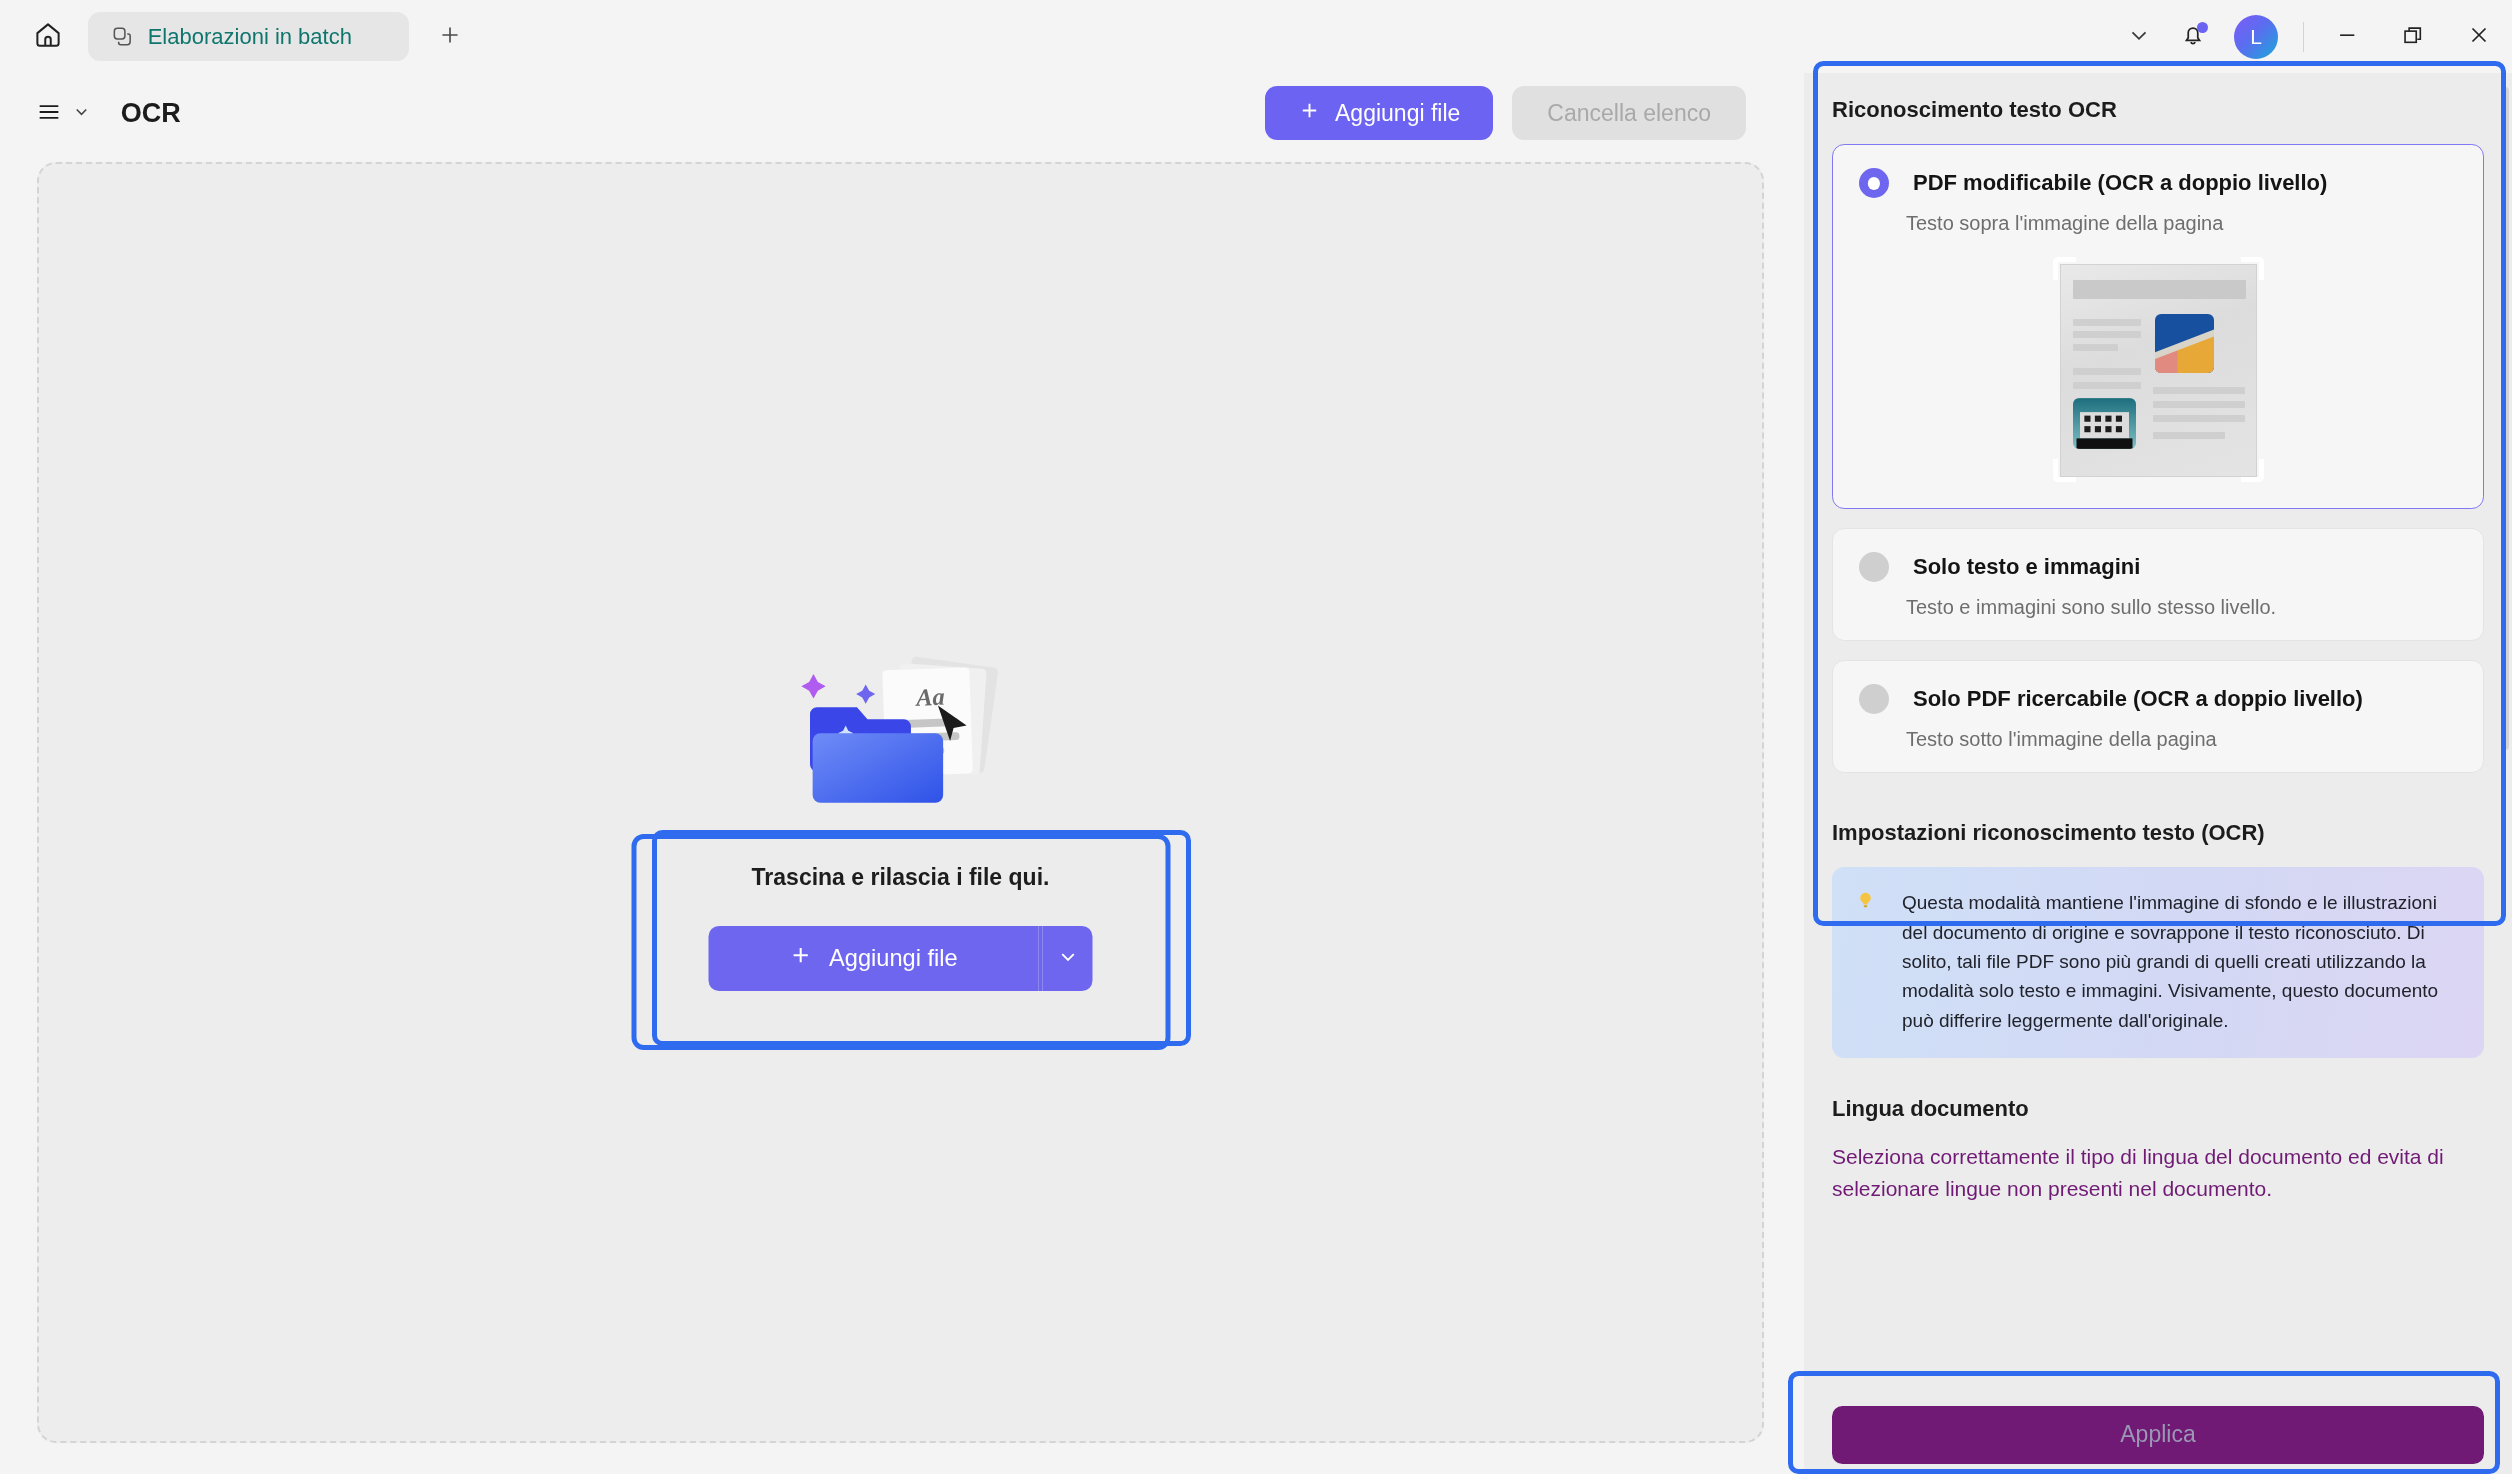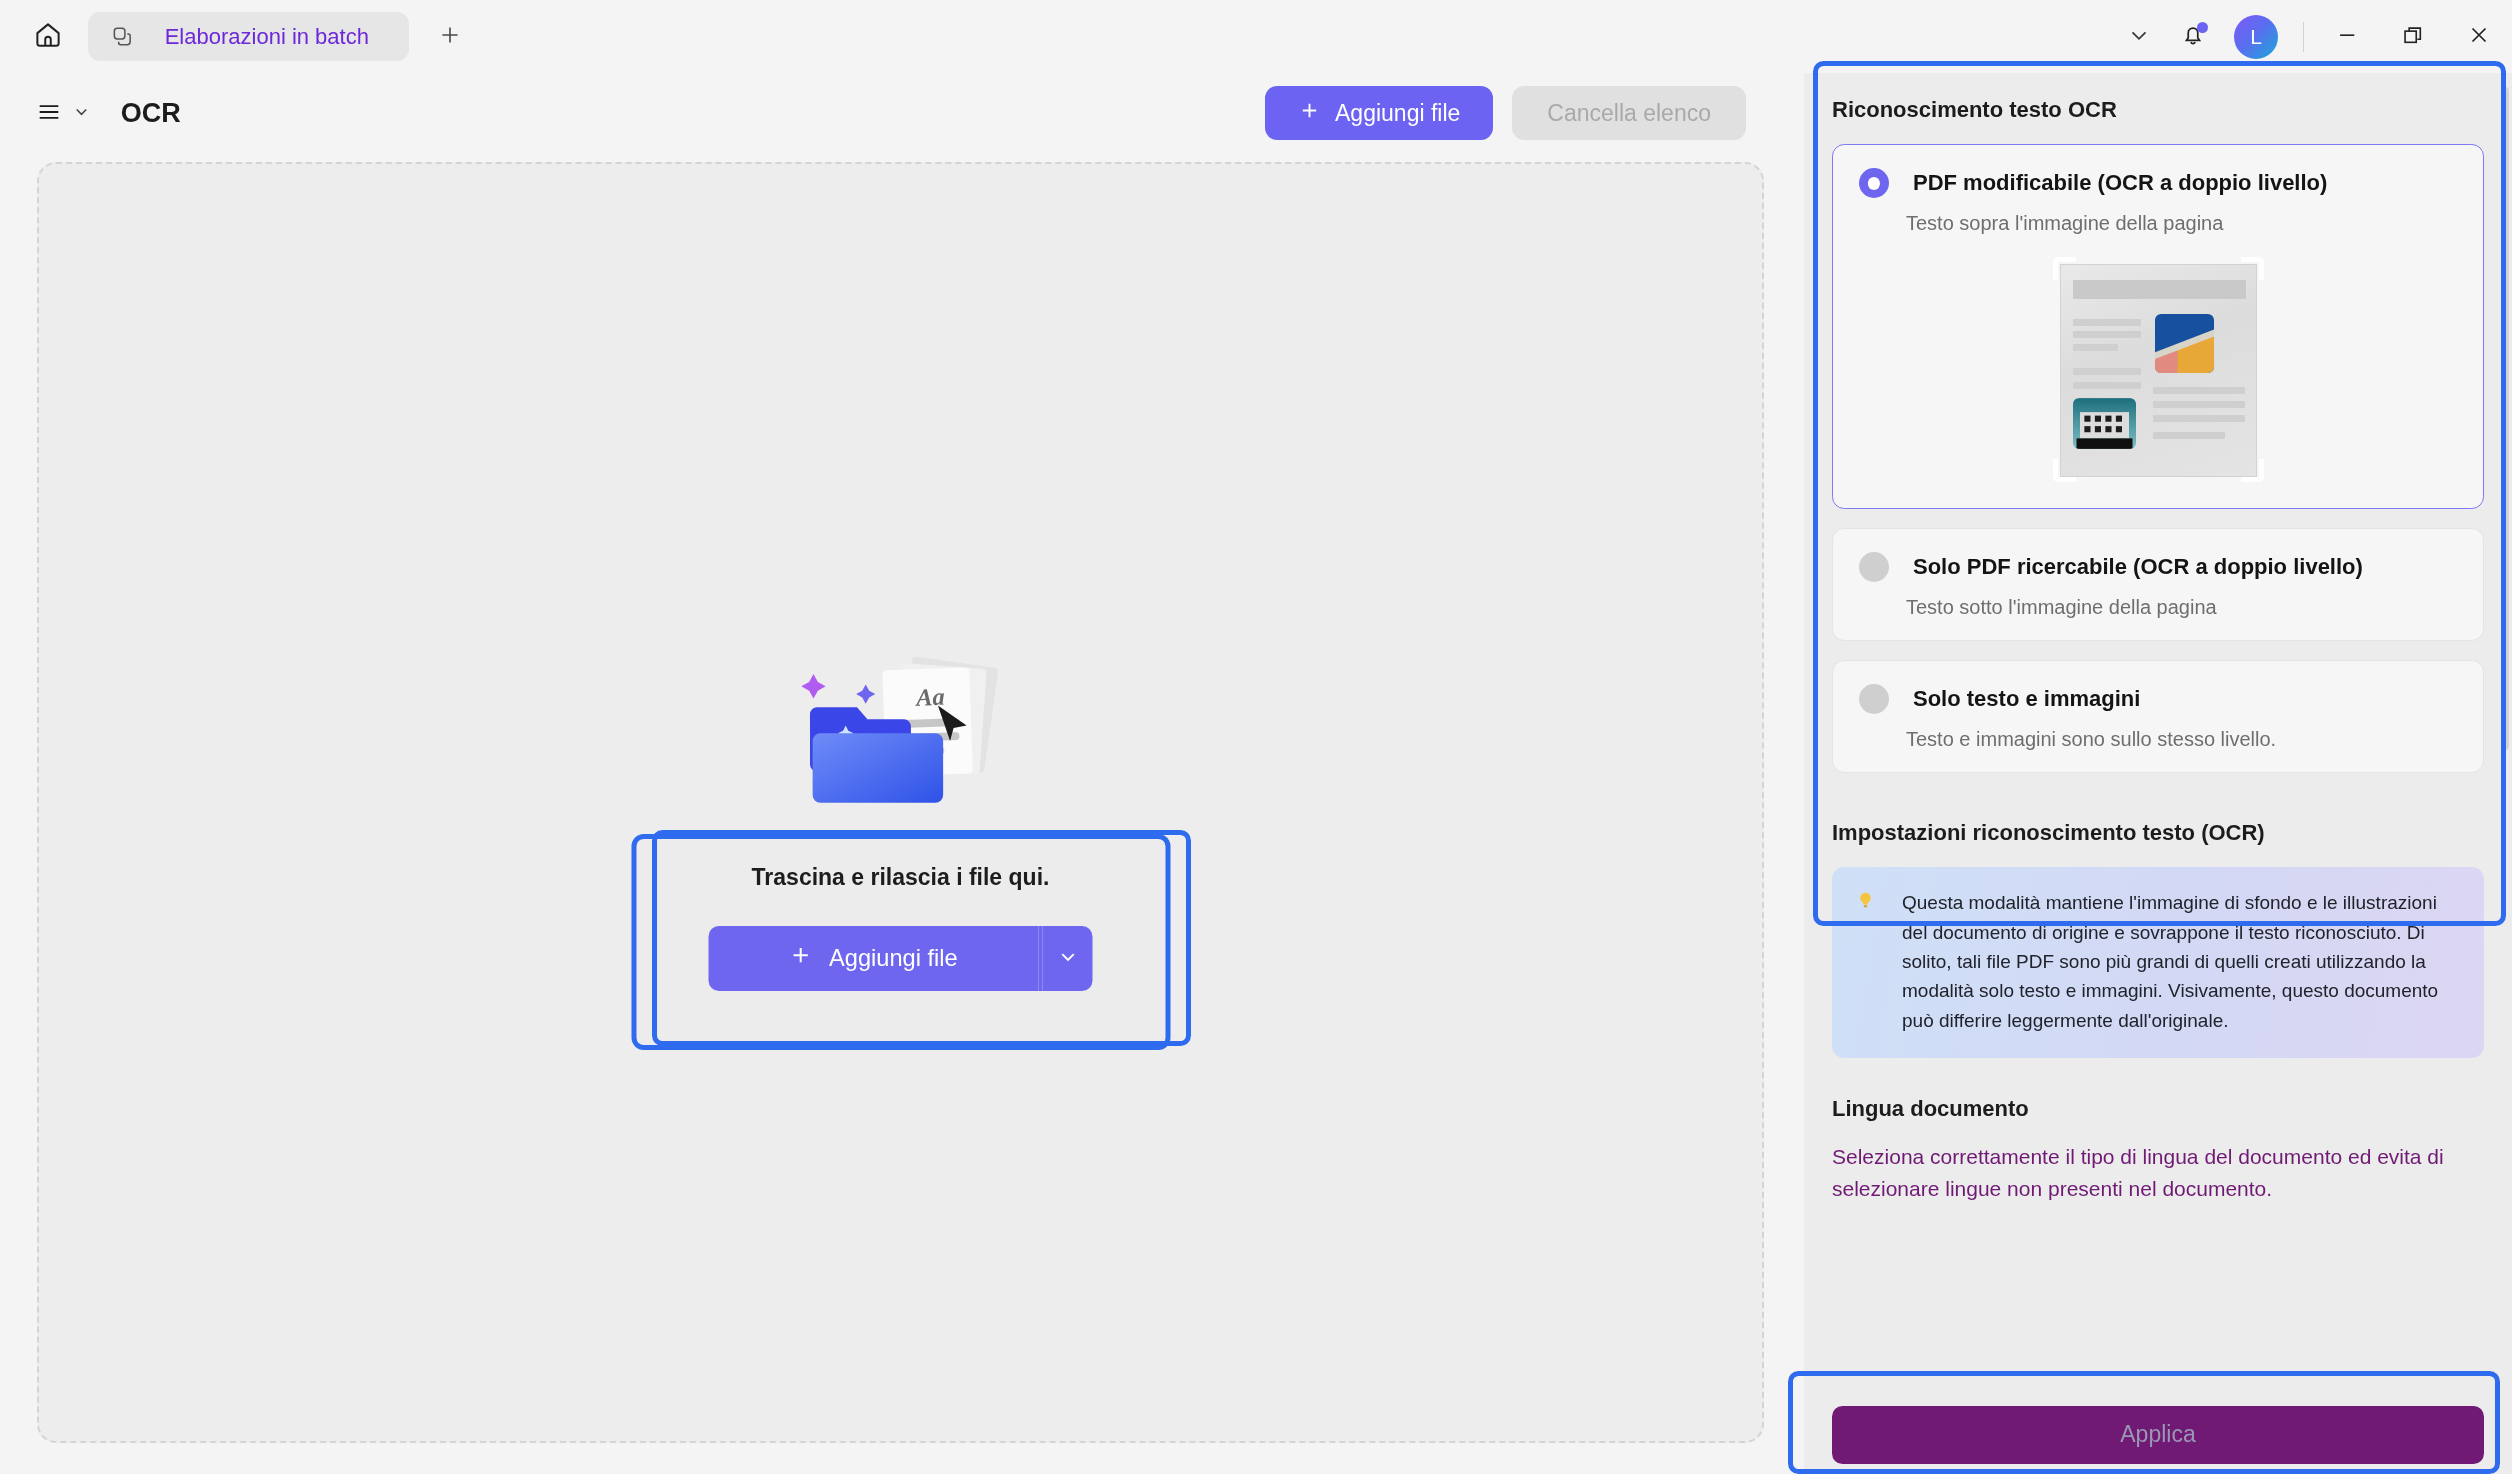--- a/index.html
+++ b/index.html
@@ -20,21 +20,21 @@
     width: 49px; height: 49px; margin-left: 23px;
     display: flex; align-items: center; justify-content: center;
     border-radius: 8.7px; cursor: pointer;
   }
   .tab {
     margin-left: 15.7px; height: 49px; min-width: 321px;
     background: #e6e6e6; border-radius: 12.2px;
     display: flex; align-items: center; padding: 0 23px; cursor: pointer;
   }
   .tab-ico { margin-right: 14px; display:flex; }
-  .tab-label { font-size: 22px; color: #6d28d9; white-space: nowrap; margin-left: 17px; }
+  .tab-label { font-size: 22px; color: #0f766e; white-space: nowrap; }
   .newtab {
     margin-left: 19px; width: 45px; height: 45px; border-radius: 7.9px;
     display: flex; align-items: center; justify-content: center; cursor: pointer;
   }
   .tb-right {
     margin-left: auto; display: flex; align-items: center; height: 73px;
   }
   .tb-icon {
     width: 54px; height: 54px; display:flex; align-items:center; justify-content:center;
     cursor: pointer; border-radius: 7px; position: relative;
@@ -414,31 +414,31 @@
             <div class="corner c-tr"></div>
             <div class="corner c-bl"></div>
             <div class="corner c-br"></div>
           </div>
         </div>
       </div>
 
       <div class="opt" style="margin-top:19px;">
         <div class="opt-head">
           <div class="radio"></div>
+          <div class="opt-label">Solo testo e immagini</div>
+        </div>
+        <div class="opt-desc">Testo e immagini sono sullo stesso livello.</div>
+      </div>
+
+      <div class="opt" style="margin-top:19px;">
+        <div class="opt-head">
+          <div class="radio"></div>
           <div class="opt-label">Solo PDF ricercabile (OCR a doppio livello)</div>
         </div>
         <div class="opt-desc">Testo sotto l'immagine della pagina</div>
-      </div>
-
-      <div class="opt" style="margin-top:19px;">
-        <div class="opt-head">
-          <div class="radio"></div>
-          <div class="opt-label">Solo testo e immagini</div>
-        </div>
-        <div class="opt-desc">Testo e immagini sono sullo stesso livello.</div>
       </div>
 
       <div class="sec-title" style="margin-top:47px;">Impostazioni riconoscimento testo (OCR)</div>
 
       <div class="tipbox" style="margin-top:21px;">
         <span style="flex:none;margin-top:1.7px;">
           <svg width="21" height="21" viewBox="0 0 24 24">
             <path d="M12 3a6 6 0 0 0-3.4 10.9c.6.5.9 1.1.9 1.8v.8h5v-.8c0-.7.3-1.3.9-1.8A6 6 0 0 0 12 3z" fill="#f5c542"></path>
             <rect x="10" y="17.4" width="4" height="2.2" rx="1" fill="#cfa42c"></rect>
           </svg>

